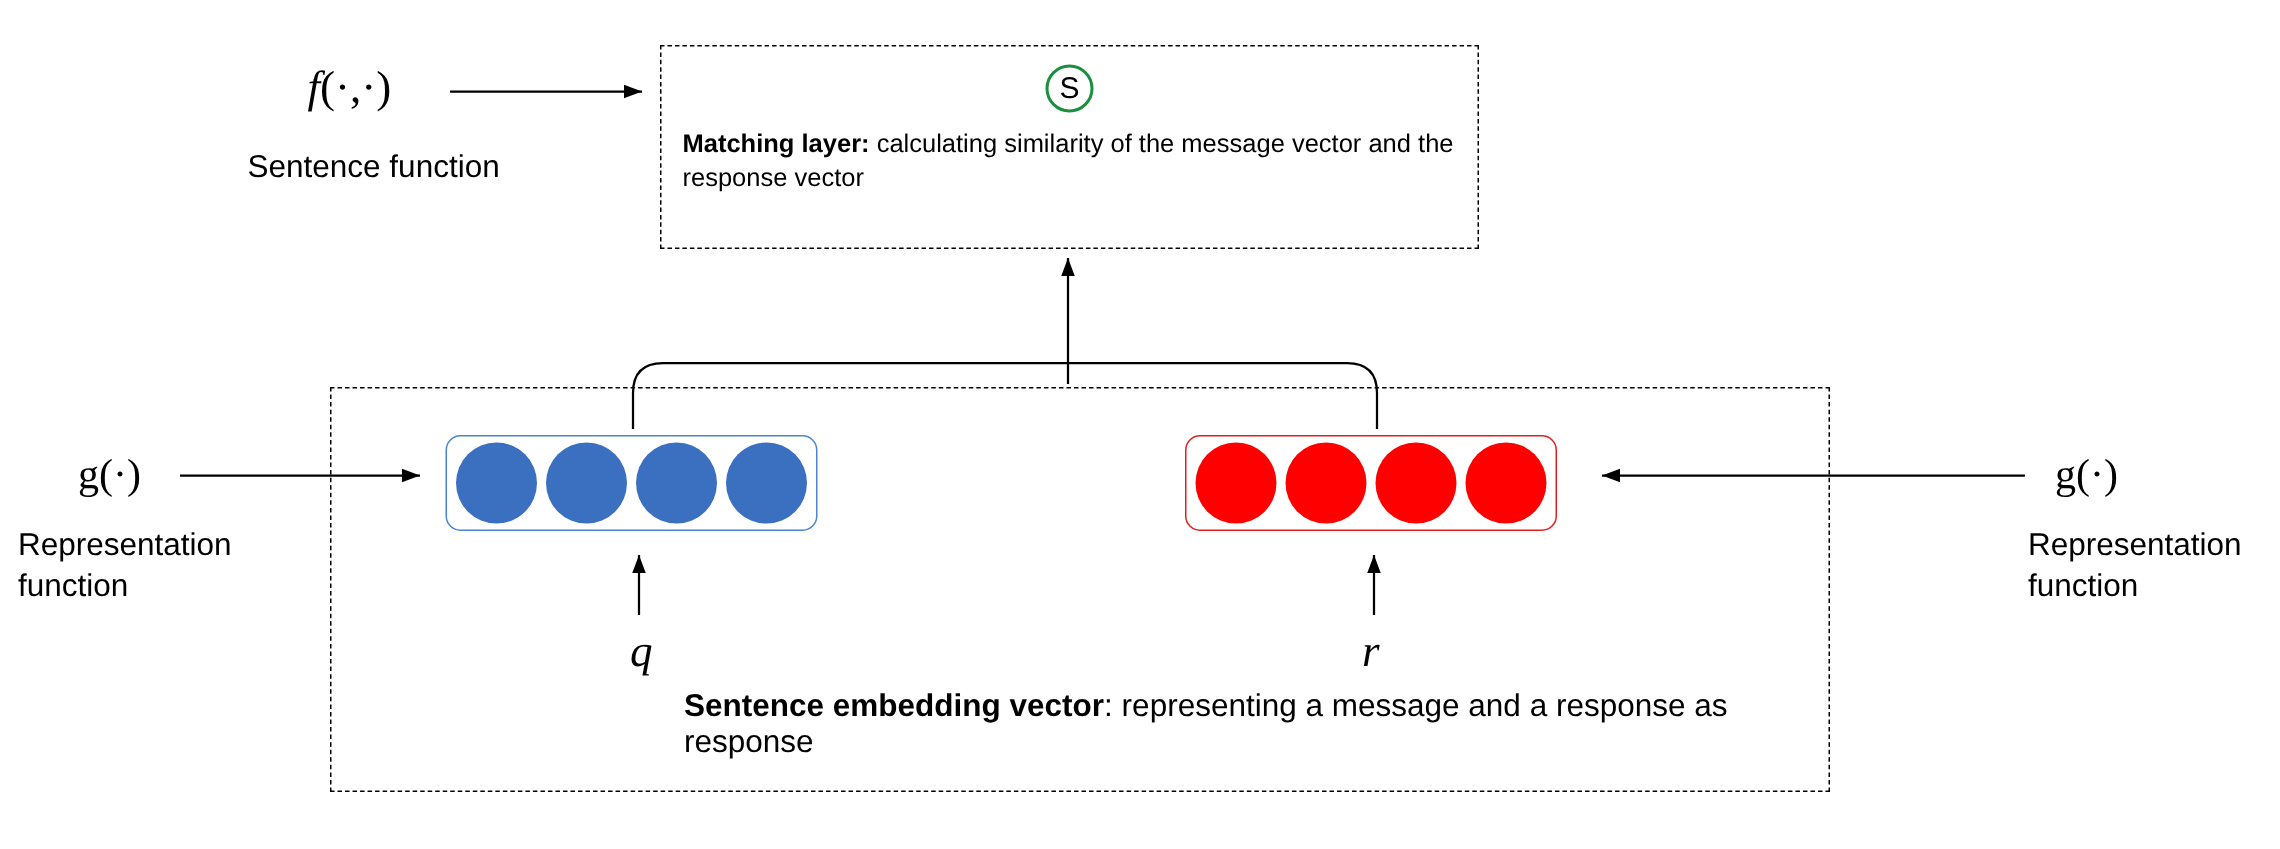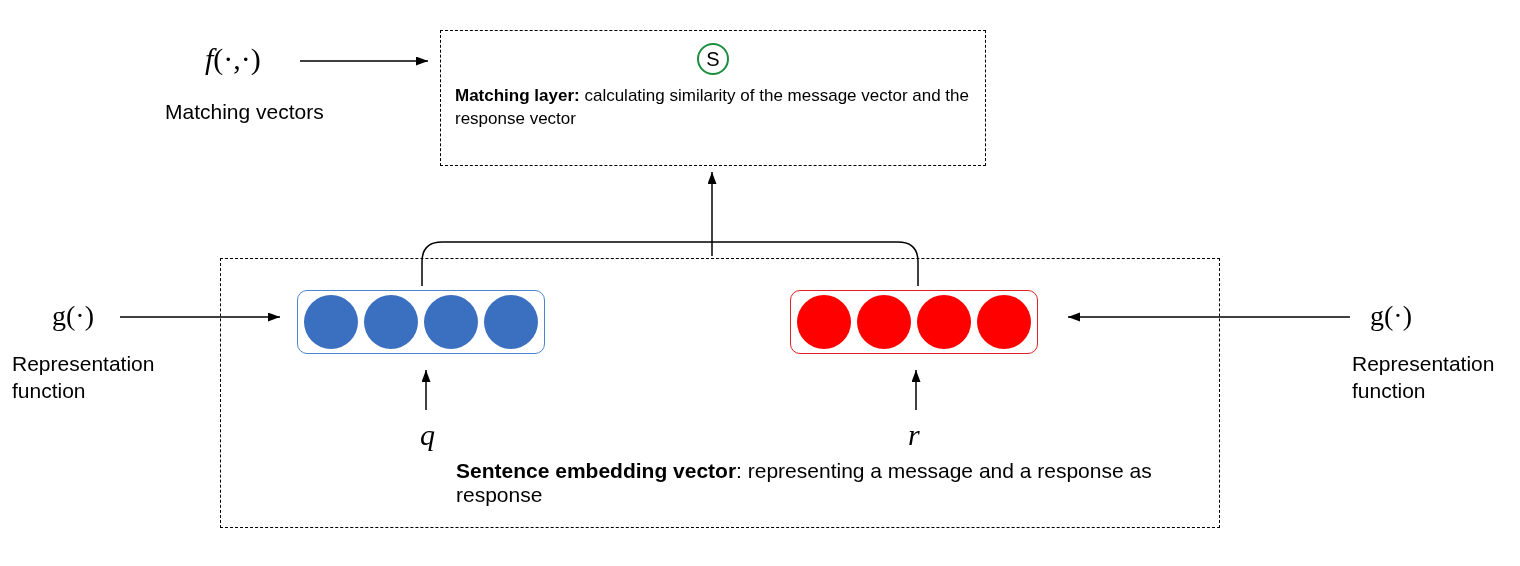--- a/index.html
+++ b/index.html
@@ -97,21 +97,21 @@
     }
 
     b { font-weight: 700; }
   </style>
 </head>
 <body>
 
 <div class="f-func">
   <span class="math"><span>f</span><span class="paren">(·,·)</span></span>
 </div>
-<div class="match-func-label">Matching vectors</div>
+<div class="match-func-label">Sentence function</div>
 
 <svg class="arrow" style="left:300px; top:46px; width:150px; height:30px;">
   <defs>
       <marker id="ah1" markerWidth="10" markerHeight="10" refX="8" refY="3" orient="auto">
         <path d="M0,0 L8,3 L0,6 Z" fill="#000"></path>
       </marker>
     </defs>
   <line x1="0" y1="15" x2="128" y2="15" stroke="#000" stroke-width="1.5" marker-end="url(#ah1)"></line>
 </svg>
 

